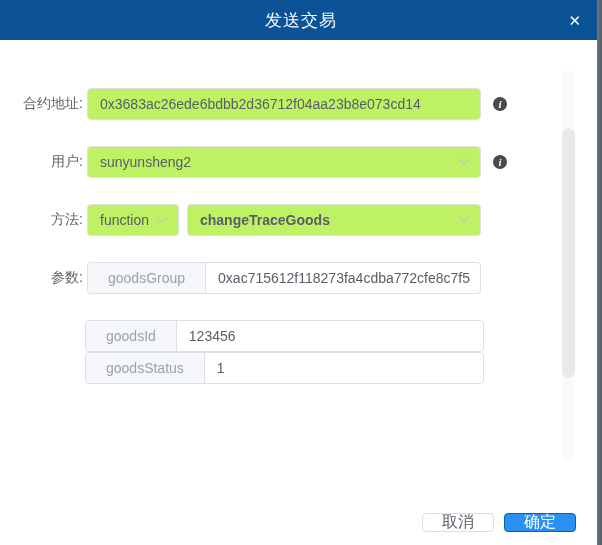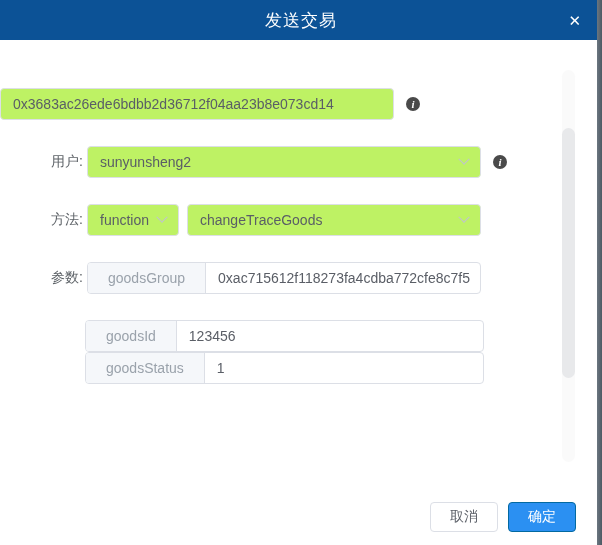--- a/index.html
+++ b/index.html
@@ -24,21 +24,21 @@
 
   .input, .select { width:100%; height:32px; border:1px solid #dcdfe6; border-radius:4px;
            background:#bef264; display:flex; align-items:center; padding:0 12px;
            font-size:14px; color:#5a5e66; overflow:hidden; white-space:nowrap; }
   .select { justify-content:space-between; cursor:pointer; }
   .chevron { width:8px; height:8px; border-right:1.5px solid #c0c4cc;
              border-bottom:1.5px solid #c0c4cc; transform:rotate(45deg) translate(-2px,-2px);
              flex:none; margin-left:8px; }
 
   .select-small { width:92px; flex:none; margin-right:8px; }
-  .select-large { flex:1; }
+  .select-large { flex:1;font-weight:bold; }
 
   .group { width:100%; height:32px; border:1px solid #dcdfe6; border-radius:4px;
            display:flex; overflow:hidden; background:#fff; }
   .prepend { background:#f5f7fa; border-right:1px solid #dcdfe6; color:#9aa2ab;
              font-size:14px; display:flex; align-items:center; padding:0 20px;
              flex:none; white-space:nowrap; }
   .group-value { flex:1; display:flex; align-items:center; padding:0 12px;
                  font-size:14px; color:#5a5e66; white-space:nowrap; overflow:hidden; }
 
   .sub-row { display:flex; align-items:center; height:32px; 
@@ -50,38 +50,39 @@
                font-family:"Liberation Serif","DejaVu Serif",serif; font-style:italic;
                font-weight:bold; font-size:11px; line-height:1; margin-left:12px;
                cursor:pointer; }
 
   .scroll-track { position:absolute; left:562px; top:70px; width:13px; height:392px;
                   background:#fafafa; border-radius:7px; }
   .scroll-thumb { position:absolute; left:0; top:58px; width:13px; height:250px;
                   background:#e8e9eb; border-radius:7px; cursor:pointer; }
 
   .footer { position:absolute; right:26px; bottom:13px; display:flex; gap:10px; z-index:10; }
-  .btn { height:30px; padding:0 19px; border-radius:4px; font-size:14px;
+  .btn { height:19px; padding:0 19px; border-radius:4px; font-size:16px;
          display:flex; align-items:center; cursor:pointer; white-space:nowrap; }
   .btn-cancel { background:#fff; border:1px solid #dcdfe6; color:#5a5e66; }
   .btn-confirm { background:#2b90f2; border:1px solid #0369a1; color:#fff; }
 </style>
 </head>
 <body>
 
 <div class="dialog">
 
   <div class="header">
     <span class="header-title">发送交易</span>
     <span class="close-btn">✕</span>
   </div>
 
   <div class="body">
 
     <div class="row">
+      <span class="row-label">合约地址:</span>
       <div class="control">
         <div class="input">
           <span>0x3683ac26ede6bdbb2d36712f04aa23b8e073cd14</span>
         </div>
       </div>
       <span class="info-icon">i</span>
     </div>
 
     <div class="row">
       <span class="row-label">用户:</span>

